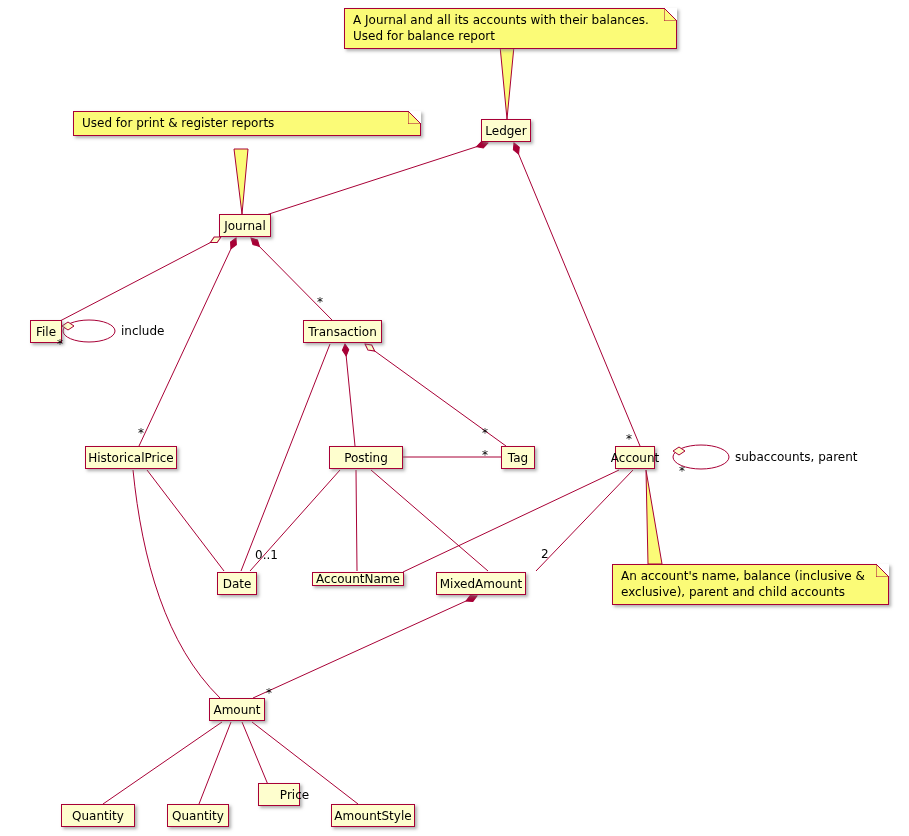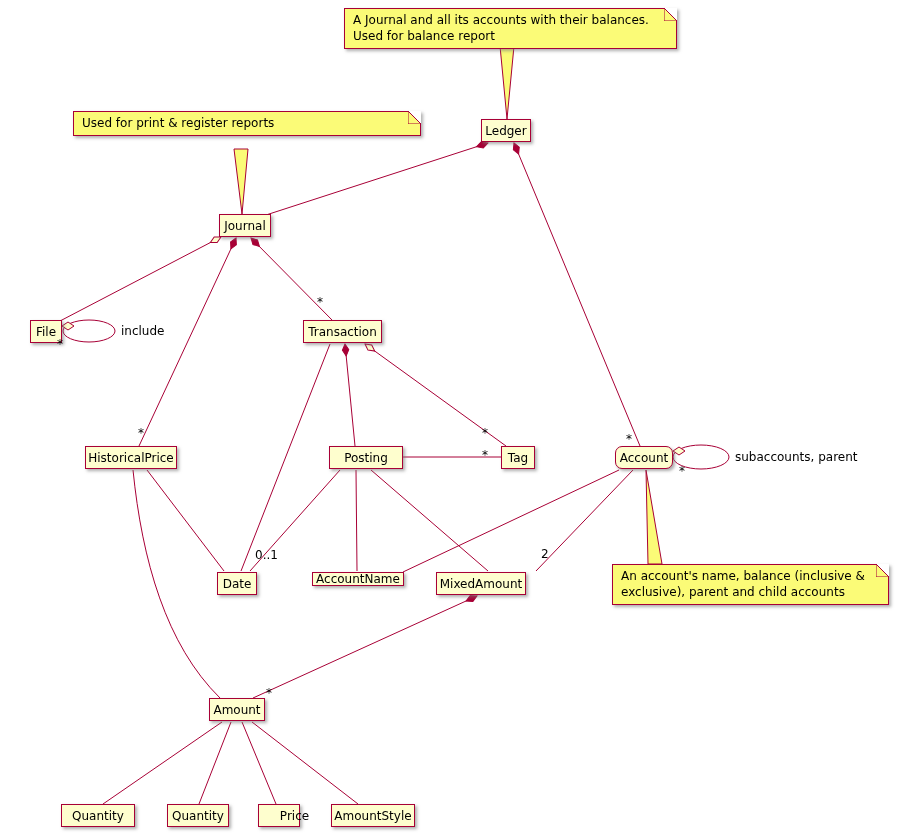--- a/index.html
+++ b/index.html
@@ -113,28 +113,28 @@
     </svg>
   </div>
 
   <div class="cls" style="left:481px;top:119px;width:50px;height:23px;">Ledger</div>
   <div class="cls" style="left:219px;top:214px;width:52px;height:23px;">Journal</div>
   <div class="cls" style="left:30px;top:320px;width:32px;height:23px;">File</div>
   <div class="cls" style="left:303px;top:320px;width:79px;height:23px;">Transaction</div>
   <div class="cls" style="left:85px;top:446px;width:92px;height:23px;">HistoricalPrice</div>
   <div class="cls" style="left:329px;top:446px;width:74px;height:23px;">Posting</div>
   <div class="cls" style="left:501px;top:446px;width:34px;height:23px;">Tag</div>
-  <div class="cls" style="left:615px;top:446px;width:58px;height:23px;border-radius:7px;">Account</div>
+  <div class="cls" style="left:615px;top:446px;width:40px;height:23px;">Account</div>
   <div class="cls" style="left:217px;top:572px;width:40px;height:23px;">Date</div>
   <div class="cls" style="left:312px;top:572px;width:92px;height:14px;">AccountName</div>
   <div class="cls" style="left:436px;top:572px;width:90px;height:23px;">MixedAmount</div>
   <div class="cls" style="left:209px;top:698px;width:56px;height:23px;">Amount</div>
   <div class="cls" style="left:61px;top:804px;width:74px;height:23px;">Quantity</div>
   <div class="cls" style="left:167px;top:804px;width:62px;height:23px;">Quantity</div>
-  <div class="cls" style="left:258px;top:804px;width:42px;height:23px;padding-left:31px;">Price</div>
+  <div class="cls" style="left:258px;top:783px;width:42px;height:23px;padding-left:31px;">Price</div>
   <div class="cls" style="left:331px;top:804px;width:84px;height:23px;">AmountStyle</div>
 
   <div class="mult" style="left:121px;top:324px;">include</div>
   <div class="mult" style="left:735px;top:450px;">subaccounts, parent</div>
   <div class="mult" style="left:57px;top:337px;">*</div>
   <div class="mult" style="left:317px;top:295px;">*</div>
   <div class="mult" style="left:138px;top:426px;">*</div>
   <div class="mult" style="left:626px;top:432px;">*</div>
   <div class="mult" style="left:679px;top:464px;">*</div>
   <div class="mult" style="left:482px;top:426px;">*</div>

